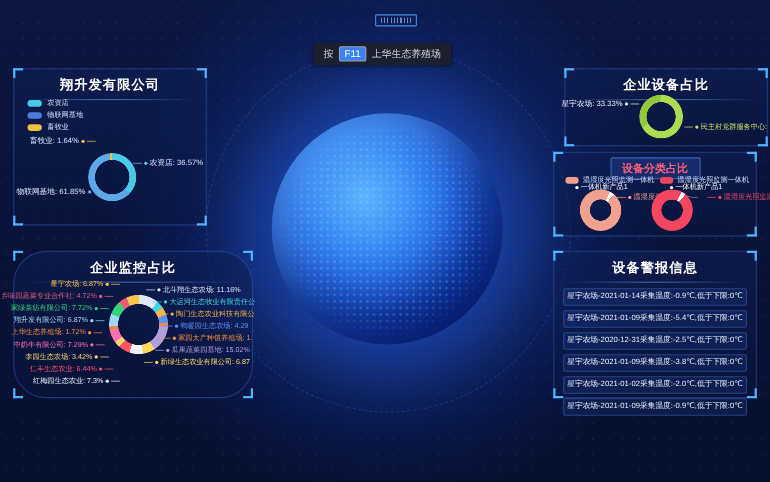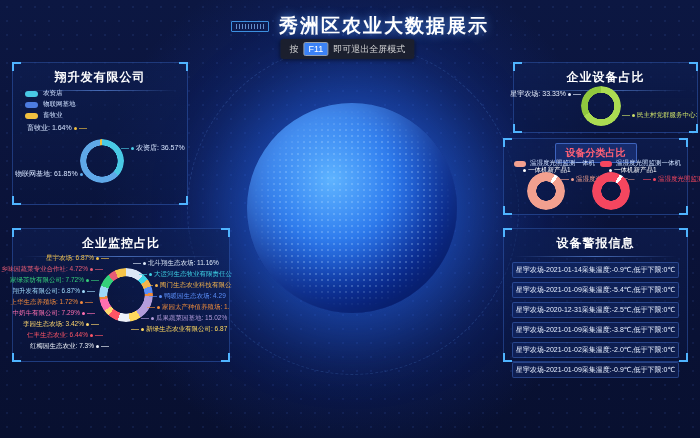--- a/index.html
+++ b/index.html
@@ -43,21 +43,21 @@
        content:"";position:absolute;width:7px;height:7px;pointer-events:none;}
   .panel::before{left:-1px;top:-1px;border-left:2px solid #4fb4ff;border-top:2px solid #4fb4ff;}
   .panel::after{right:-1px;top:-1px;border-right:2px solid #4fb4ff;border-top:2px solid #4fb4ff;}
   .panel .corners{position:absolute;inset:0;pointer-events:none;display:block;}
   .panel .corners::before{left:-1px;bottom:-1px;border-left:2px solid #4fb4ff;border-bottom:2px solid #4fb4ff;}
   .panel .corners::after{right:-1px;bottom:-1px;border-right:2px solid #4fb4ff;border-bottom:2px solid #4fb4ff;}
   .p-title{text-align:center;color:#fff;font-weight:bold;font-size:12px;letter-spacing:1px;padding-top:6px;}
   .p-div{height:1px;margin:4px 10px 0;background:linear-gradient(90deg,transparent,rgba(100,150,240,.65),transparent);}
 
   #p-industry{left:12px;top:62px;width:176px;height:143px;}
-  #p-enterprise{left:12px;top:228px;width:218px;height:134px;}
+  #p-enterprise{left:12px;top:228px;width:218px;height:134px;border-radius:30px;}
   #p-device{left:503px;top:62px;width:185px;height:71px;margin-left:10px;}
   #p-class{left:503px;top:138px;width:185px;height:77px;}
   #p-alarm{left:503px;top:228px;width:185px;height:134px;}
 
   .legend{position:absolute;left:12px;top:25px;}
   .legend .li{display:flex;align-items:center;gap:5px;height:11px;}
   .legend .sw{width:13px;height:6px;border-radius:3px;}
   .legend .lt{font-size:6.5px;color:#cfe0ff;}
 
   .donut{position:absolute;border-radius:50%;
@@ -89,26 +89,25 @@
 <body>
 
 <div id="app">
   <div class="dots-bg"></div>
   <div class="glow"></div>
   <div class="orbit"></div>
   <div class="globe"></div>
 
   <div class="title-row">
     <span class="logo"></span>
-    <span class="main-title">秀洲区农业大数据展示</span>
   </div>
   <div class="hint">
     <span>按</span>
     <span class="keycap">F11</span>
-    <span>即可退出全屏模式</span>
+    <span>上华生态养殖场</span>
   </div>
 
   <div class="panel" id="p-industry">
     <i class="corners"></i>
     <div class="p-title">翔升发有限公司</div>
     <div class="p-div"></div>
     <div class="legend">
       <div class="li">
         <span class="sw" style="background: rgb(73, 201, 229);"></span>
         <span class="lt">农资店</span>

